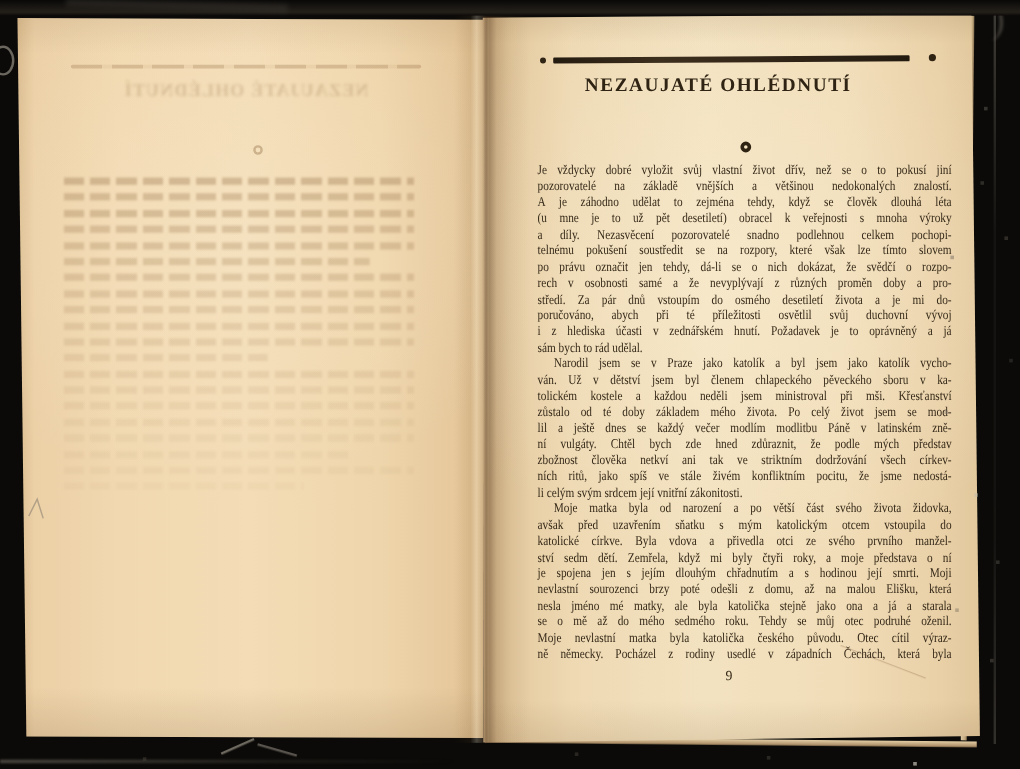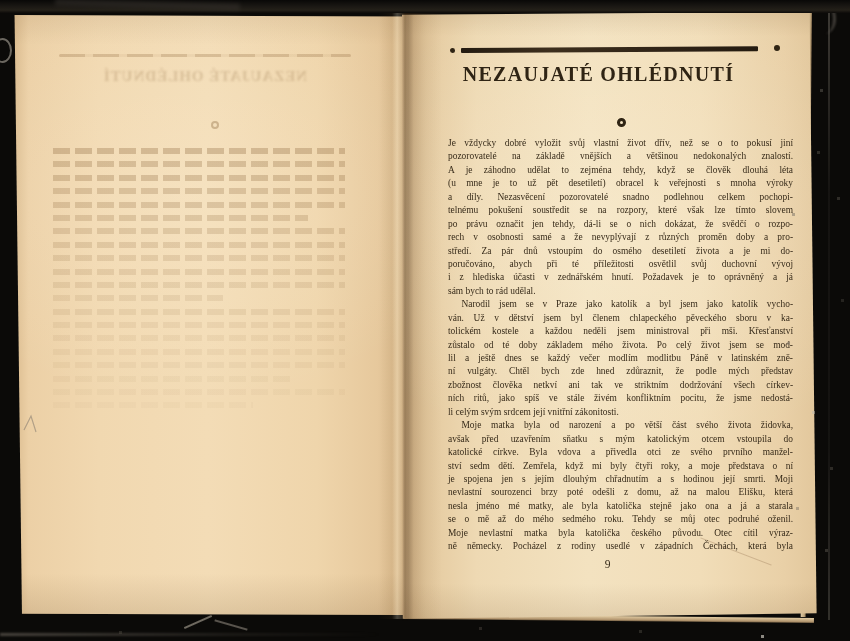--- a/index.html
+++ b/index.html
@@ -68,21 +68,21 @@
     background:rgba(140,105,70,.32);transform:rotate(21deg);filter:blur(.5px);}
   
   .rule-row{position:absolute;left:48px;top:34px;width:330px;height:6px;display:flex;align-items:center;
     transform:rotate(-0.35deg);z-index:4;}
   .rule-dot{width:5px;height:5px;border-radius:50%;background:var(--rule-ink,#2f2414);}
   .rule-dot.right{width:6px;height:6px;}
   .rule-bar{flex:1;height:5px;margin:0 16px 0 6px;border-radius:1px;
     background:linear-gradient(90deg,#241b10,#3d2f1d 30%,#2f2316 70%,#241b10);}
   .chapter-title{position:absolute;left:46px;top:52px;width:345px;text-align:center;z-index:4;
     transform:translateX(-22px);
-    font-weight:700;font-size:20px;line-height:1;letter-spacing:1.3px;color:var(--rule-ink,#2f2414);}
+    font-weight:700;font-size:16px;line-height:1;letter-spacing:1.3px;color:var(--rule-ink,#2f2414);}
   .ornament{position:absolute;left:215px;top:106px;width:9px;height:9px;box-sizing:border-box;z-index:4;
     border:3px solid var(--rule-ink,#2f2414);border-radius:50%;}
   .body-text{position:absolute;left:46px;top:124px;width:410px;z-index:4;
     transform:scaleX(.8415);transform-origin:0 0;
     font-size:11.2px;line-height:13.45px;color:var(--ink,#362a19);}
   .line{text-align:justify;text-align-last:justify;height:13.45px;}
   .line.endline{text-align-last:left;}
   .para.indent .line:first-child{text-indent:16px;}
   .page-number{position:absolute;left:46px;top:546px;width:345px;text-align:center;z-index:4;
     transform:translateX(-13px);font-size:11.5px;color:var(--ink,#362a19);}

